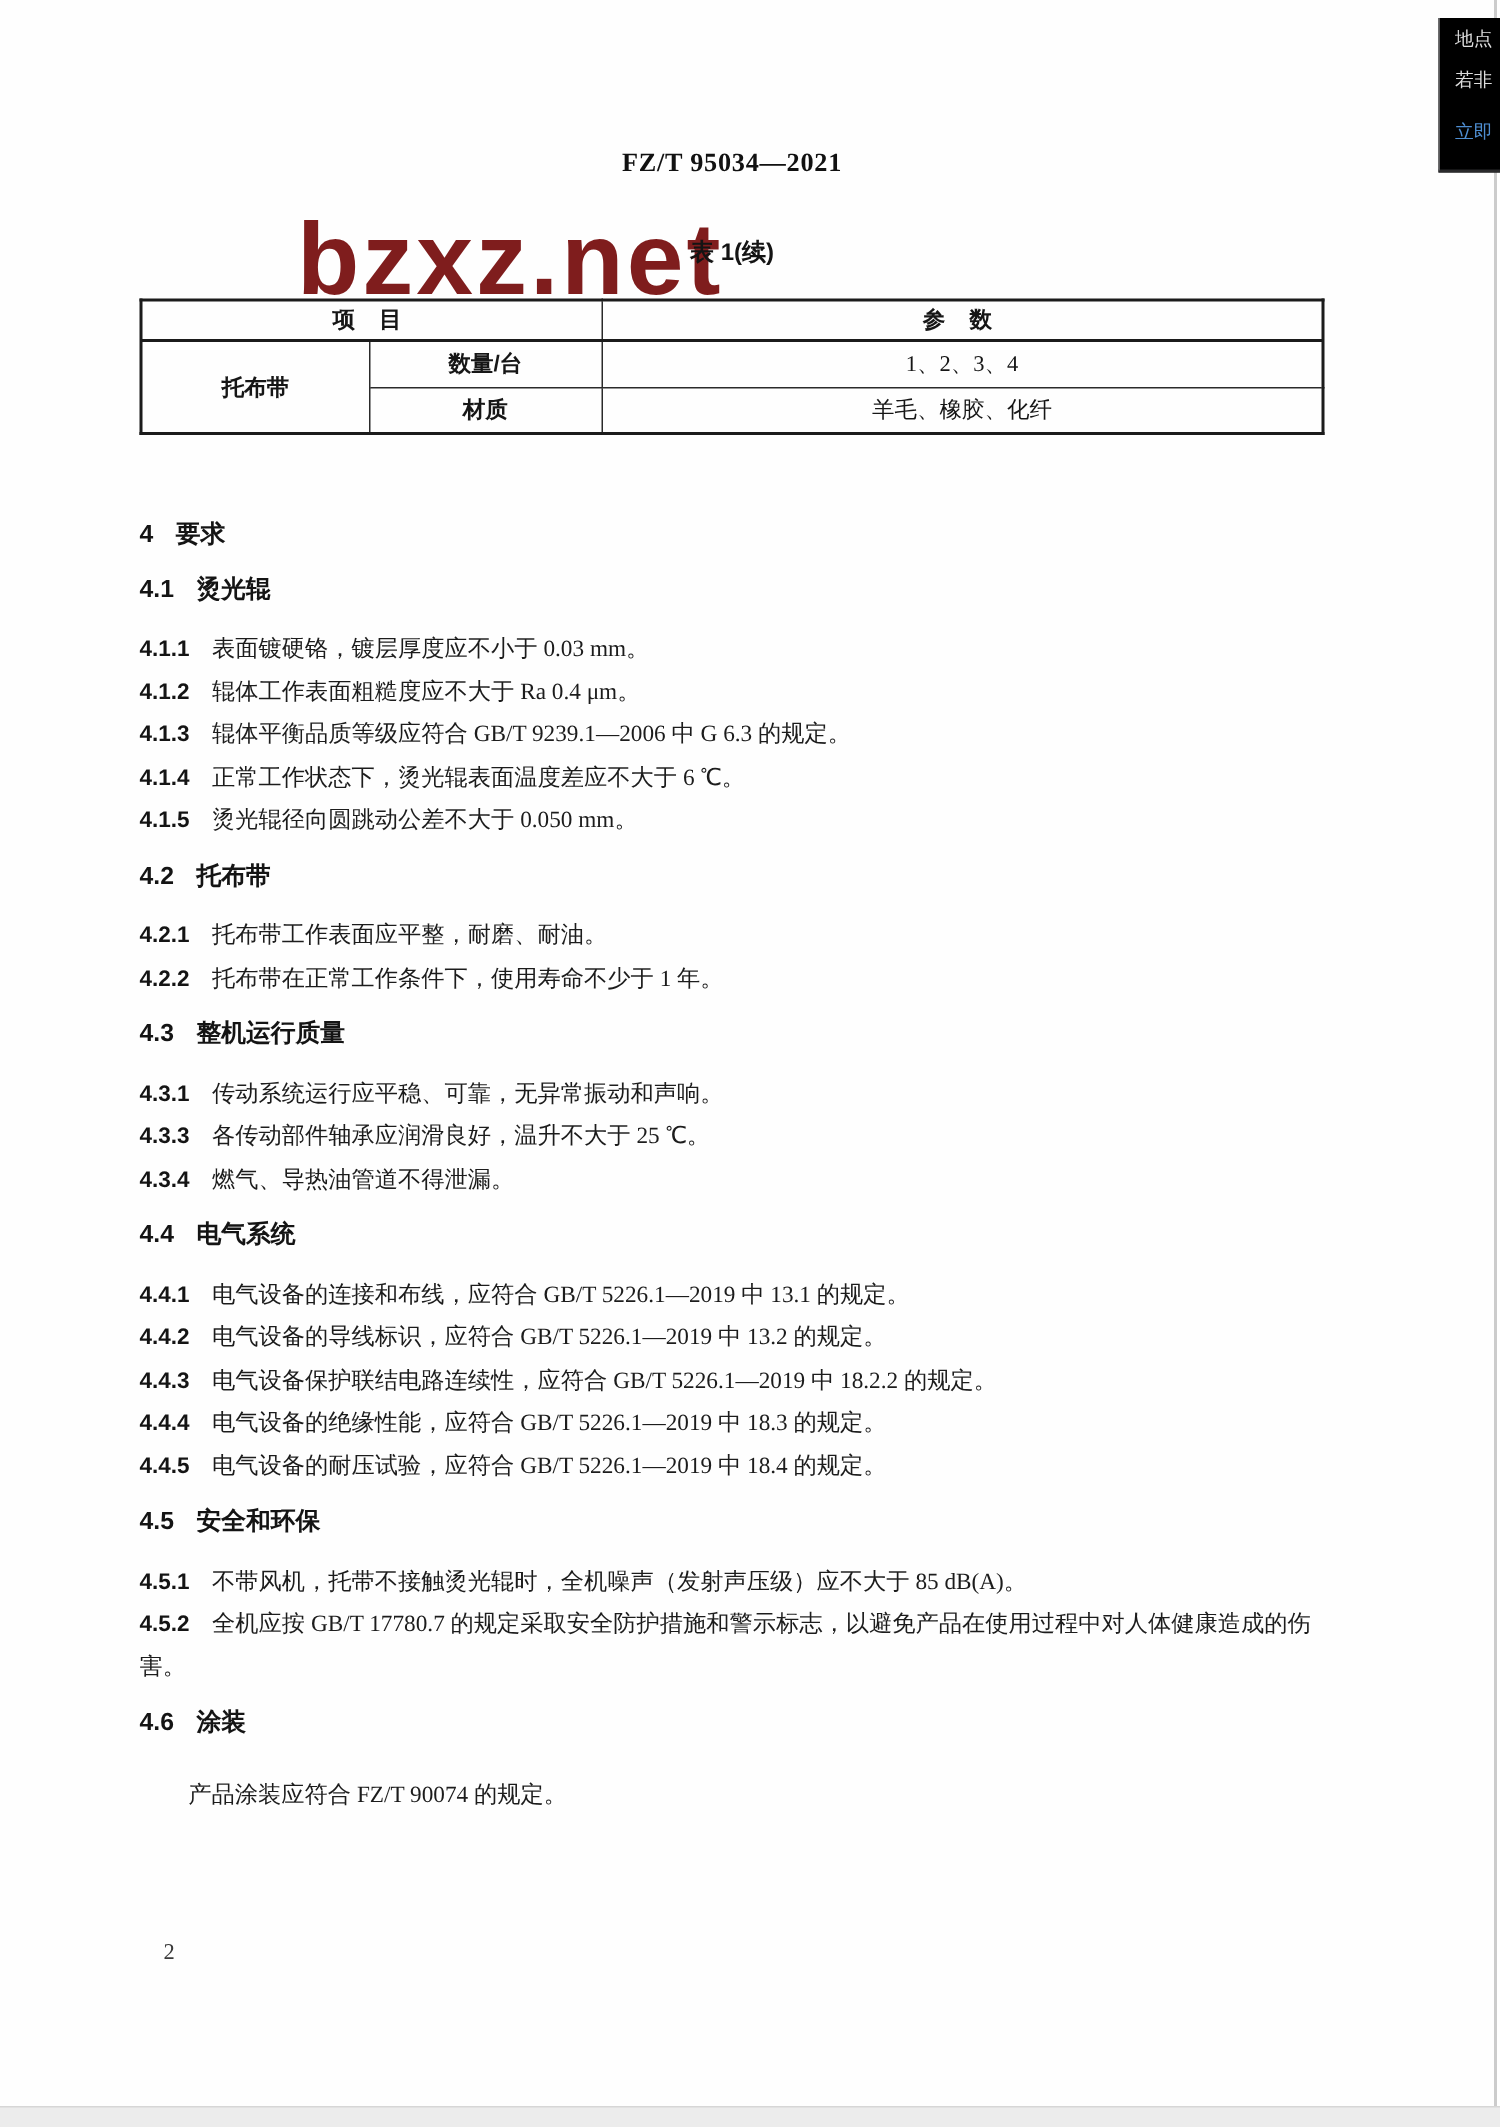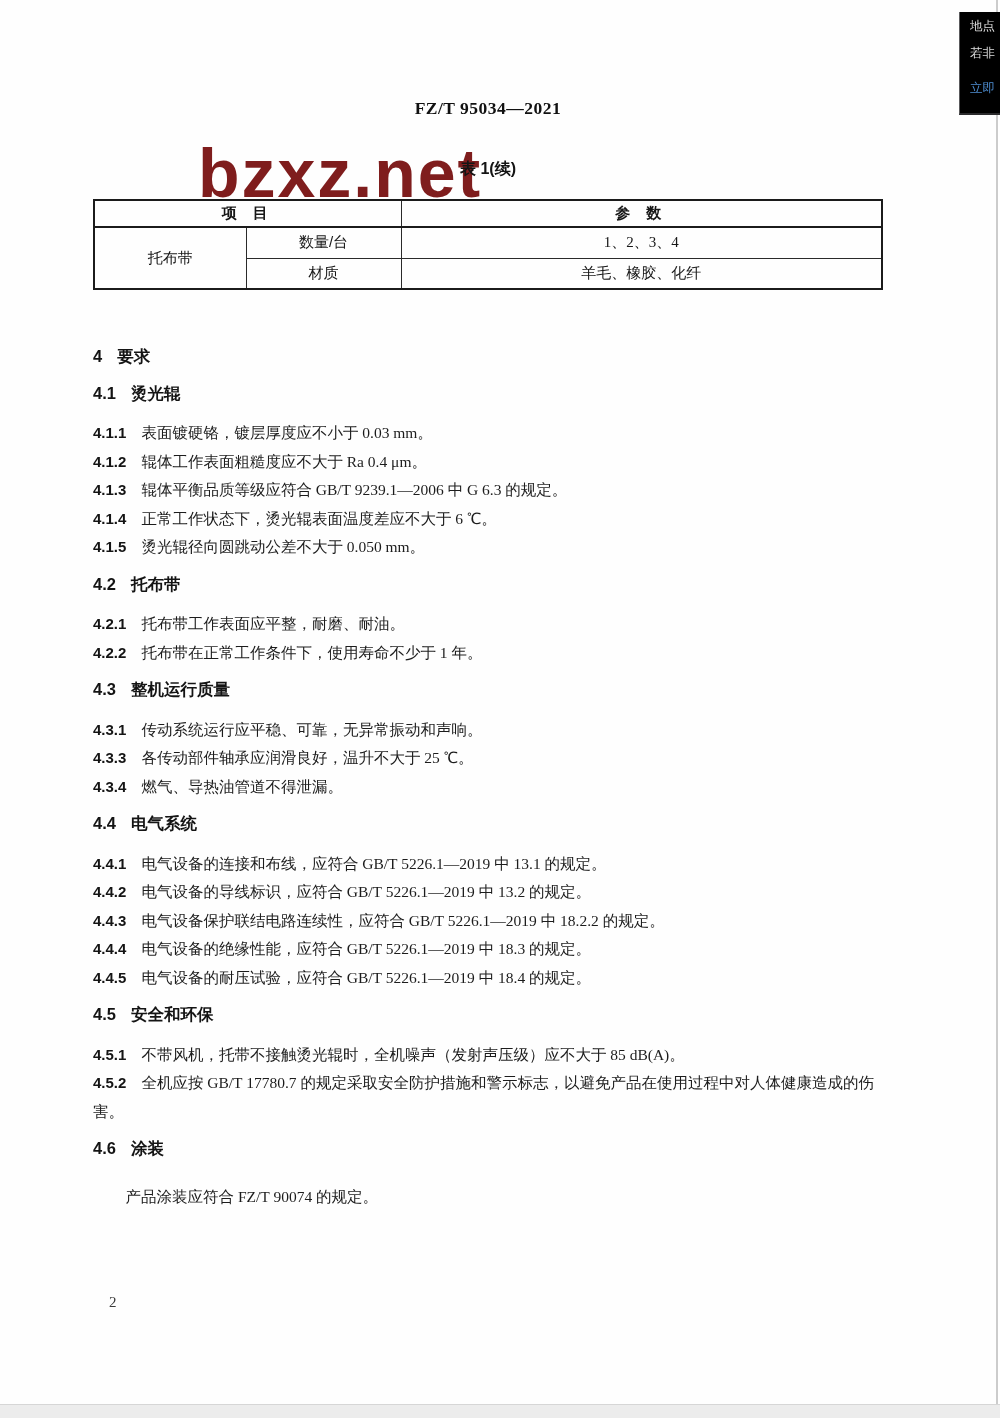--- a/index.html
+++ b/index.html
@@ -37,21 +37,21 @@
   }
   table.spec th, table.spec td {
     border: 1px solid #2a2a2a; text-align: center; vertical-align: middle;
     font-size: 15px; color: #161616; padding: 0;
   }
   table.spec th {
     height: 27px; font-family: "Liberation Sans", sans-serif;
     font-weight: 600; letter-spacing: 6px; border-bottom: 2px solid #1b1b1b;
   }
   table.spec td { height: 31px; }
-  td.cell-label { font-family: "Liberation Sans", sans-serif; font-weight: 400; }
+  td.cell-label { font-family: "Liberation Sans", sans-serif; font-weight: 700; }
   td.cell-value { font-family: "Liberation Serif", serif; margin-top: 35px; }
 
   #sections { width: 792px; }
   .h1, .h2 {
     font-family: "Liberation Sans", sans-serif;
     font-weight: bold; font-size: 16.5px; line-height: 28.5px; color: #141414;
   }
   .h1 { margin-top: 52px; }
   .h2 { margin-top: 8px; margin-bottom: 12px; }
   .clause, .para { font-size: 15.5px; line-height: 28.5px; color: #1c1c1c; }

